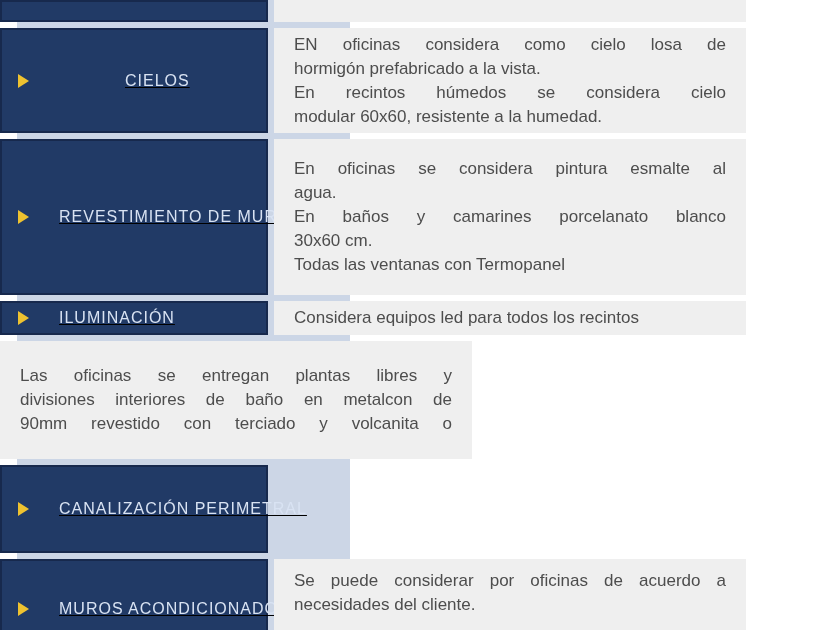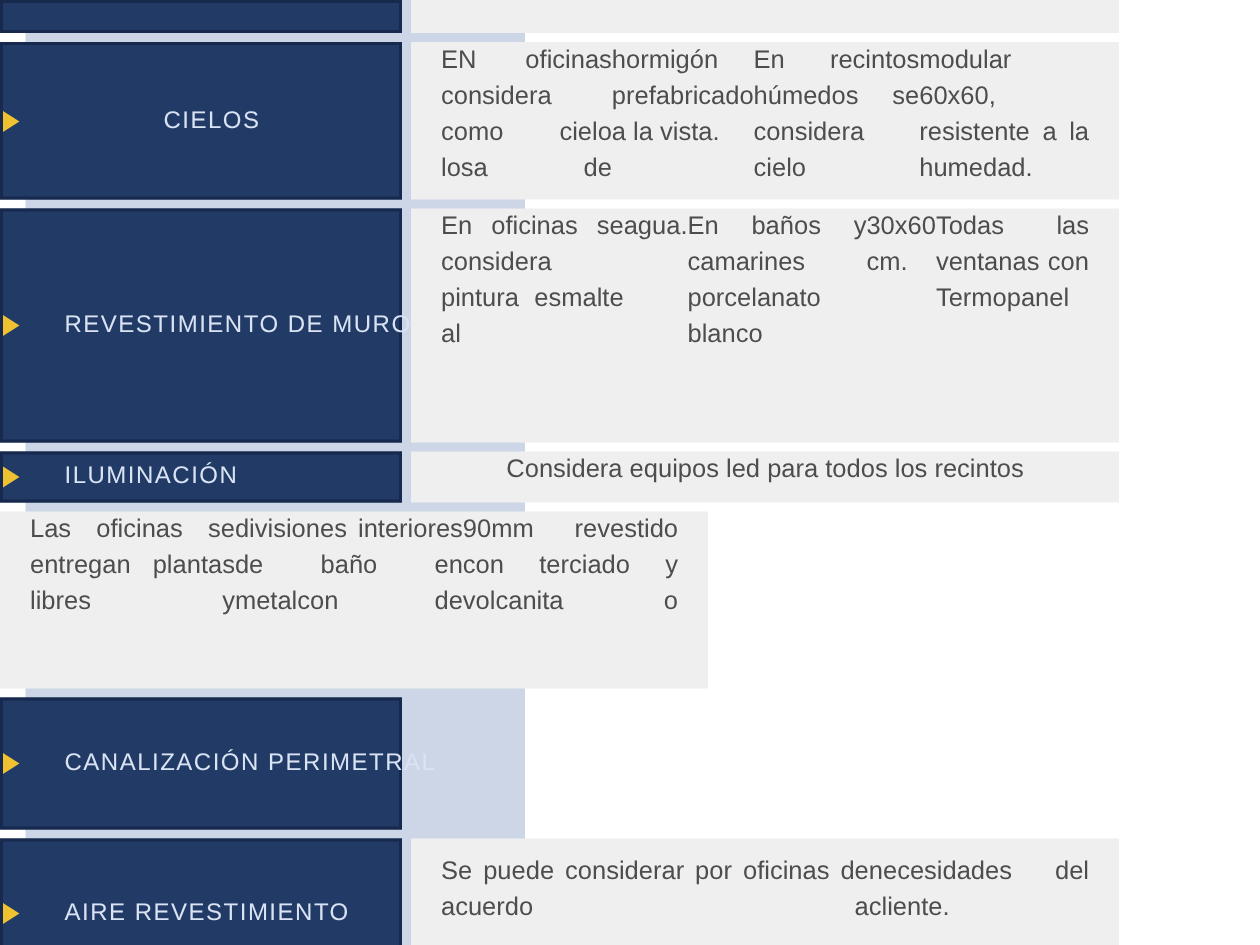--- a/index.html
+++ b/index.html
@@ -34,20 +34,22 @@
     column-gap: 6px;
     flex: 0 0 auto;
   }
   .label-cell {
     box-sizing: border-box;
     width: 268px;
     background: var(--navy, #213a66);
     border: 2px solid var(--navy_border, #17294d);
     display: flex;
     align-items: center;
+    padding-left: 16px;
+    text-decoration: underline;
   }
   .bullet {
     width: 0;
     height: 0;
     border-top: 7px solid transparent;
     border-bottom: 7px solid transparent;
     border-left: 11px solid var(--bullet, #eec230);
     flex: 0 0 auto;
   }
   .label {
@@ -59,21 +61,21 @@
   }
   .label.indent { margin-left: 96px; }
   .text-cell {
     box-sizing: border-box;
     width: 472px;
     background: var(--cell_bg, #efefef);
     color: var(--text, #4d4d4d);
     font-size: 17px;
     line-height: 24px;
     display: flex;
-    flex-direction: row;
+    flex-direction: column;
     justify-content: center;
     padding: 0 20px;
   }
   .text-cell.top-align {
     justify-content: flex-start;
     padding-top: 10px;
   }
   .line {
     text-align: justify;
     text-align-last: left;
@@ -140,21 +142,21 @@
     <div class="row" style="height:88px">
       <div class="label-cell">
         <span class="bullet"></span>
         <span class="label">CANALIZACIÓN PERIMETRAL</span>
       </div>
     </div>
 
     <div class="row" style="height:100px">
       <div class="label-cell">
         <span class="bullet"></span>
-        <span class="label">AIRE REVESTIMIENTO</span>
+        <span class="label">MUROS ACONDICIONADO</span>
       </div>
       <div class="text-cell top-align">
         <div class="line stretch">Se puede considerar por oficinas de acuerdo a</div>
         <div class="line">necesidades del cliente.</div>
       </div>
     </div>
 
   </div>
 </div>
 

